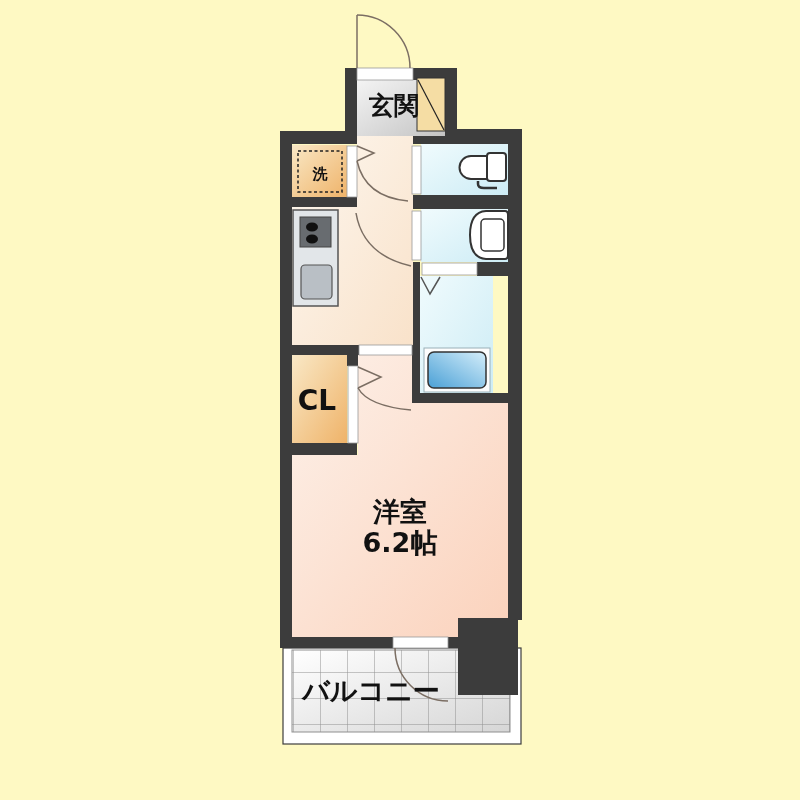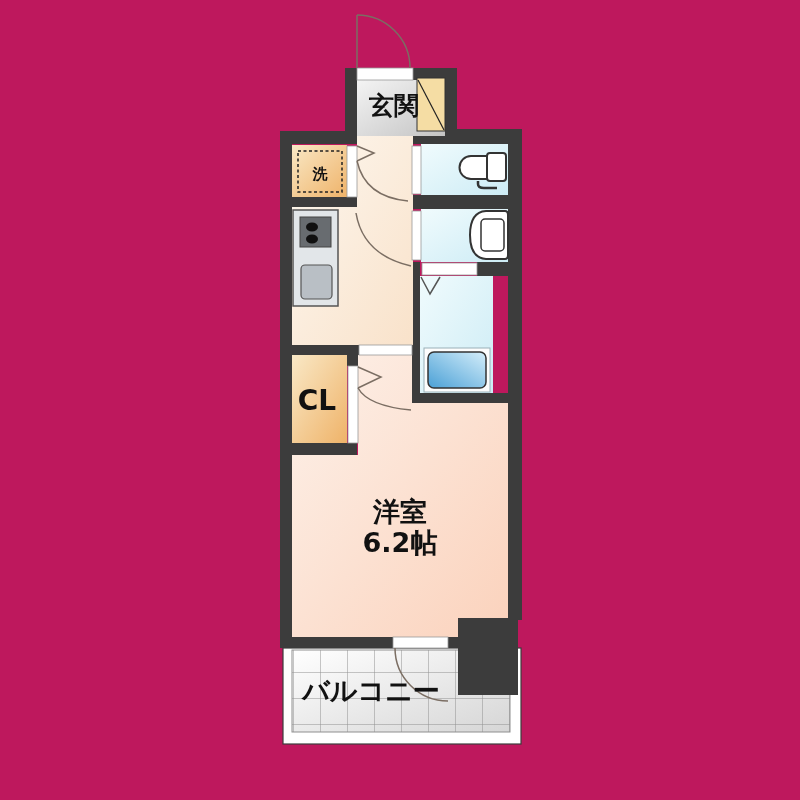--- a/index.html
+++ b/index.html
@@ -1,16 +1,16 @@
 <!DOCTYPE html>
 <html><head>
 <meta charset="utf-8">
 <style>
   html,body{margin:0;padding:0;background:#ffffff;}
-  .page{position:relative;width:800px;height:800px;background:#be185d;overflow:hidden;
+  .page{position:relative;width:800px;height:800px;background:#fef9c3;overflow:hidden;
         font-family:"DejaVu Sans",sans-serif;}
   svg{position:absolute;left:0;top:0;}
   text{font-family:"DejaVu Sans",sans-serif;font-weight:bold;fill:#111;}
 </style>
 </head>
 <body>
 
 <div class="page">
 <svg width="800" height="800" viewBox="0 0 800 800">
   <defs>

